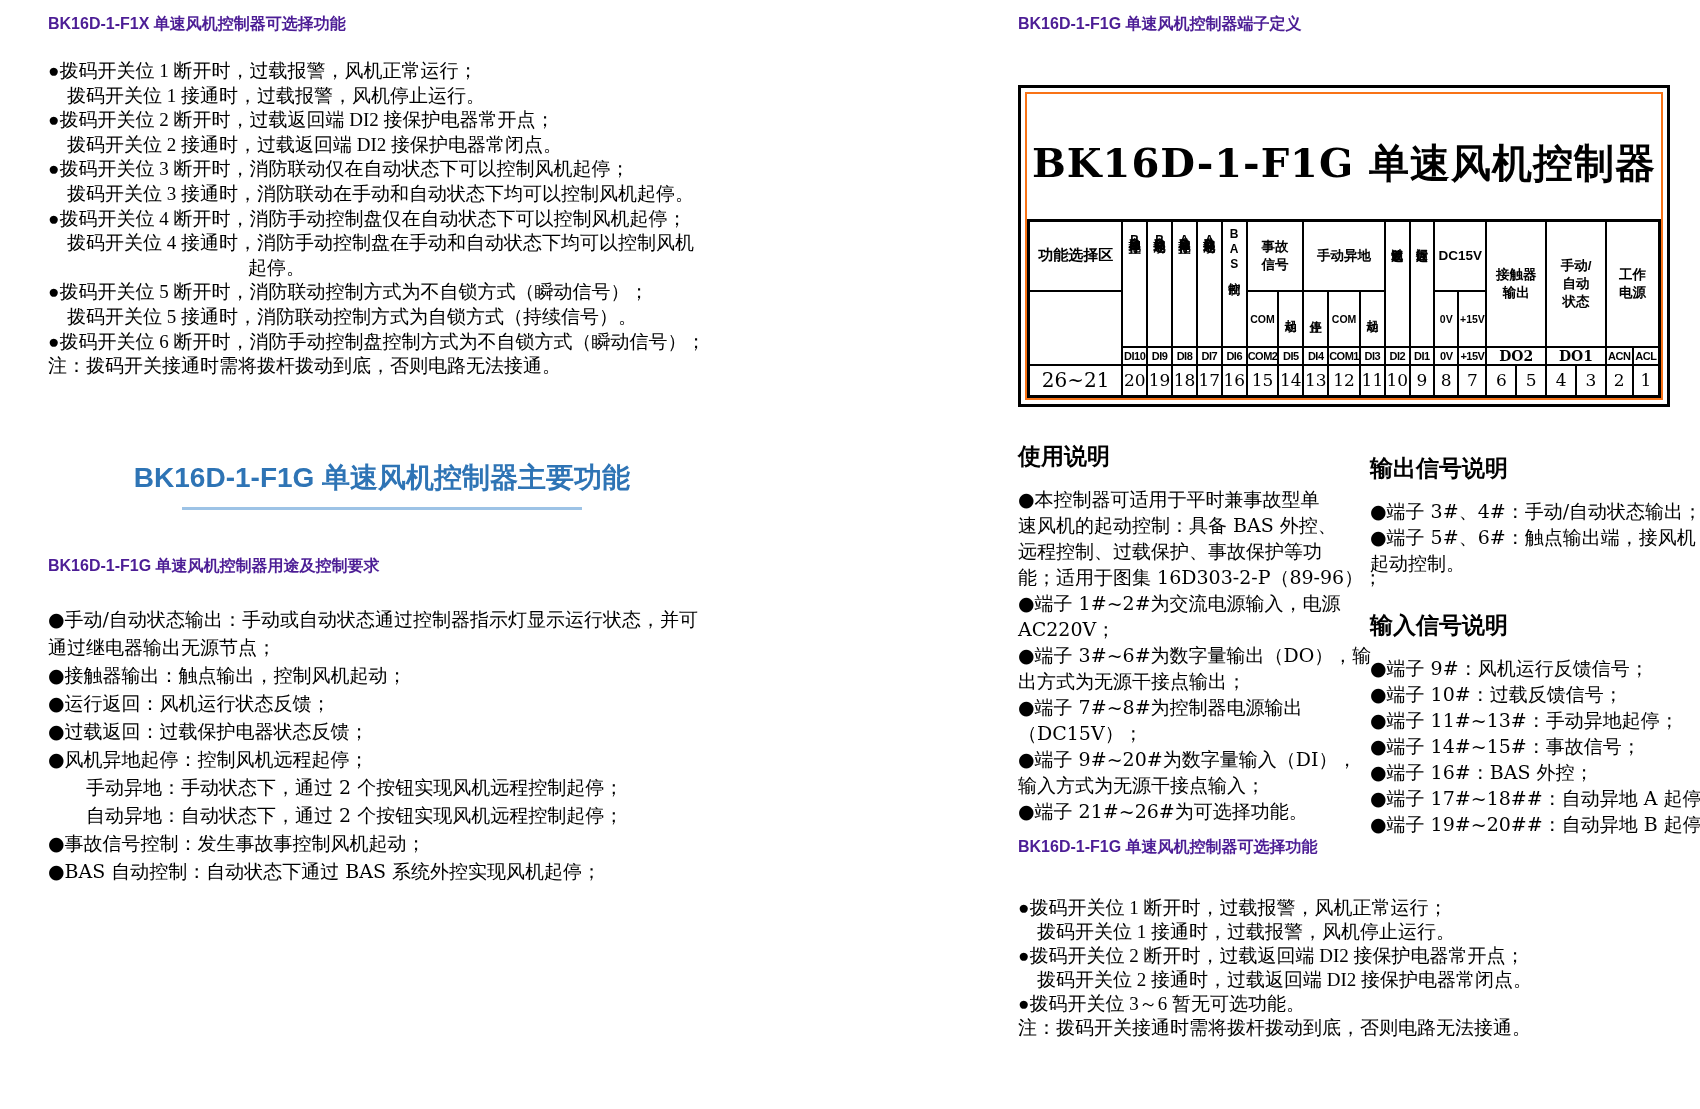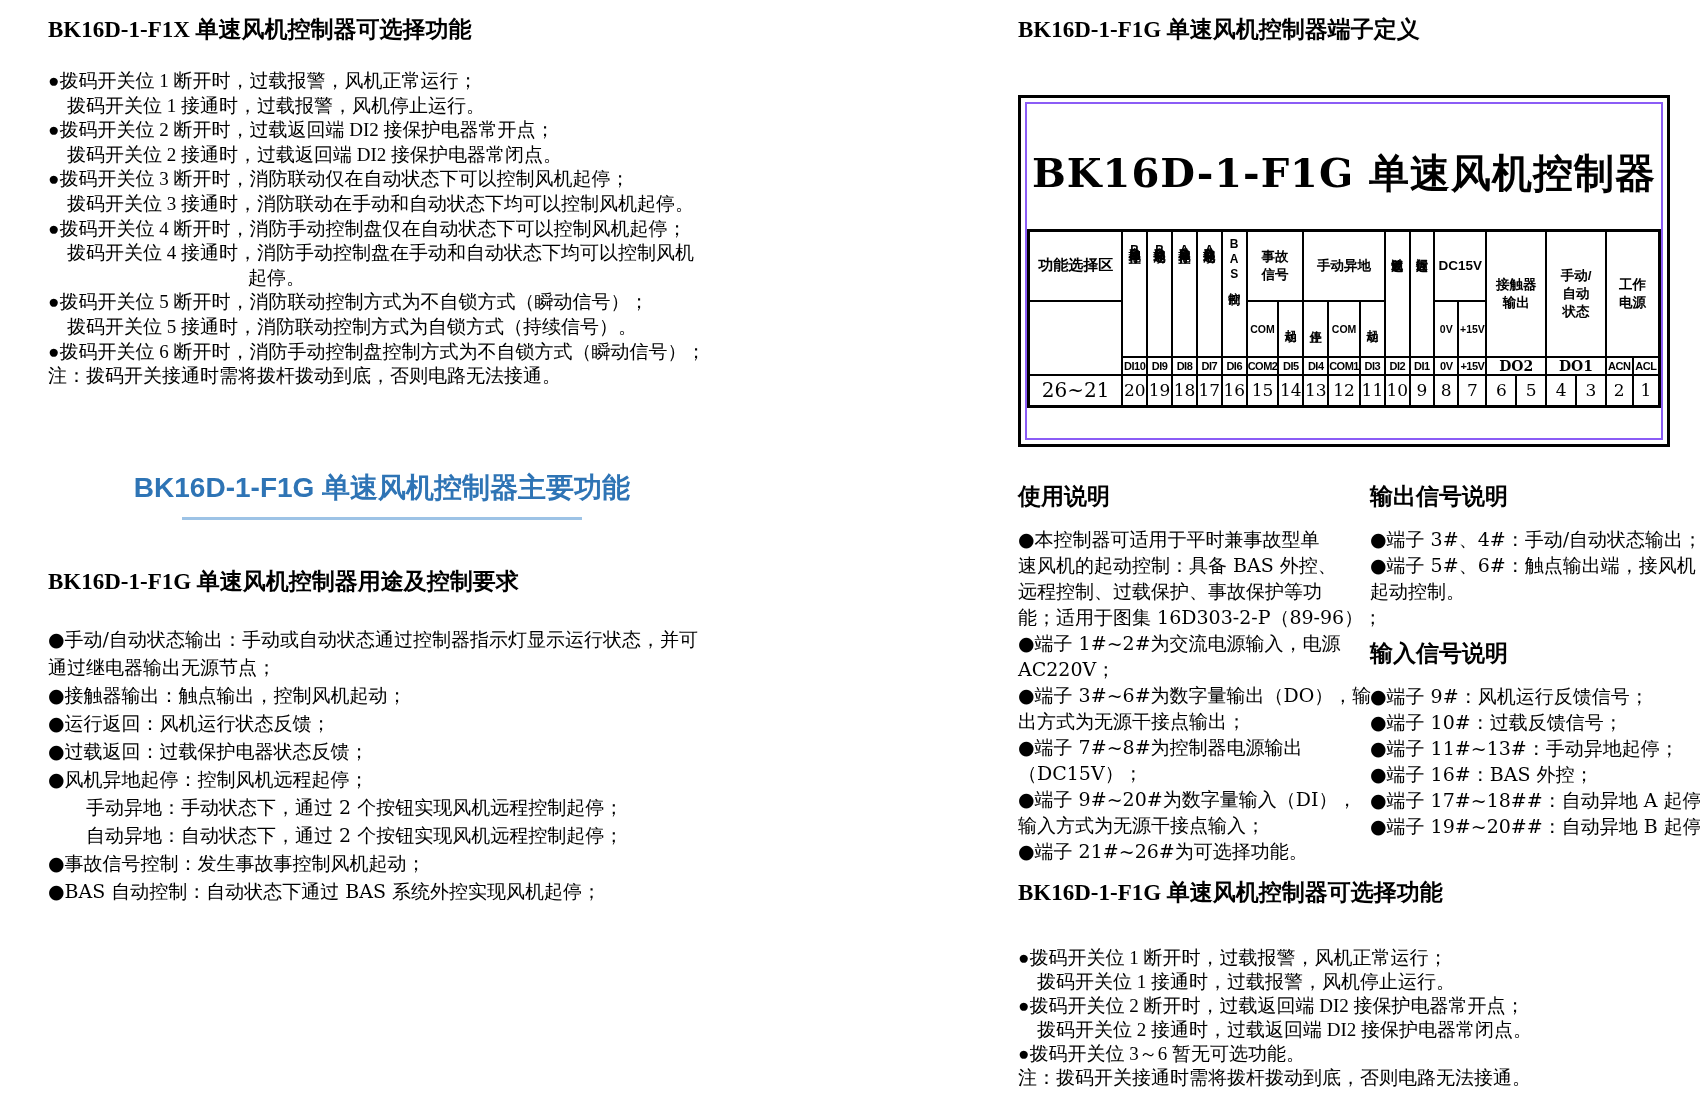--- a/index.html
+++ b/index.html
@@ -1,40 +1,40 @@
 <!DOCTYPE html>
 <html><head>
 <meta charset="utf-8">
 <style>
   html,body{margin:0;padding:0;background:#ffffff;}
   .page{position:relative;width:1700px;height:1109px;background:#ffffff;overflow:hidden;
         font-family:"DejaVu Serif","Liberation Serif",serif;color:#000;}
   
-  .h-dark{font-family:Liberation Serif, serif;font-weight:bold;
-          font-size:23px;color:#000000;white-space:nowrap;}
+  .h-dark{font-family:Liberation Sans, sans-serif;font-weight:bold;
+          font-size:16px;color:#4c1d95;white-space:nowrap;}
   .h-center{font-family:"Liberation Sans","DejaVu Sans",sans-serif;font-weight:bold;
             font-size:28px;color:#2e74b5;text-align:center;margin-top:80px;white-space:nowrap;}
   .underline{height:3px;background:#9dc3e6;width:400px;margin:10px auto 0 auto;}
   .sec-h{font-family:"Liberation Sans","DejaVu Sans",sans-serif;font-weight:bold;
          font-size:23px;color:#000;white-space:nowrap;}
   
   .lcol{position:absolute;left:48px;top:14px;width:668px;}
   .rcol{position:absolute;left:1018px;top:14px;width:672px;}
   
   .tlist{margin-top:24px;}
   .tline{font-size:19px;line-height:24.6px;white-space:nowrap;font-family:Liberation Serif, serif;}
   .i1{padding-left:19px;}
   .i2{padding-left:200px;}
   .flist{margin-top:28px;}
   .fline{font-size:19px;line-height:28px;white-space:nowrap;}
   .f2{padding-left:38px;}
   .h3{margin-top:46px;}
   
   .dbox{margin-top:50px;width:652px;box-sizing:border-box;border:3px solid #000;padding:4px;}
-  .dbox-in{border:2px solid #8b5cf6;padding-bottom:30px;}
+  .dbox-in{border:2px solid #f97316;}
   .dtitle{font-family:"DejaVu Serif","Liberation Serif",serif;font-weight:bold;
           font-size:40px;text-align:center;margin-top:42px;letter-spacing:1px;white-space:nowrap;}
   table.term{border-collapse:collapse;table-layout:fixed;margin:28px auto 0 auto;border:3px solid #000;}
   table.term td{border:2px solid #000;padding:0;overflow:hidden;}
   tr.r1{height:70px;} tr.r2{height:56px;} tr.r3{height:16px;} tr.r4{height:32px;}
   .fn-label{font-family:Liberation Mono, monospace;font-weight:bold;font-size:15px;text-align:center;}
   .fn-empty{}
   .fn-range{font-size:20px;text-align:center;font-family:"DejaVu Serif",serif;}
   .vtd{text-align:center;vertical-align:top;padding-top:5px !important;}
   .v{writing-mode:vertical-rl;text-orientation:upright;display:inline-block;
@@ -45,21 +45,21 @@
           text-align:center;white-space:pre-line;line-height:1.3;vertical-align:middle;}
   .sub-h{font-family:"Liberation Sans",sans-serif;font-weight:bold;font-size:10.5px;
          text-align:center;vertical-align:middle;}
   .di{font-family:"Liberation Sans",sans-serif;font-weight:bold;font-size:11px;
       letter-spacing:-0.5px;text-align:center;vertical-align:middle;}
   .di-wide{font-size:14px;letter-spacing:0;font-family:"DejaVu Serif",serif;}
   .num{font-size:17px;text-align:center;vertical-align:middle;font-family:"DejaVu Serif",serif;}
   
   .rtext{position:relative;margin-top:34px;height:378px;}
   .sub-l{position:absolute;left:0;top:0;width:340px;}
-  .sub-r{position:absolute;left:352px;top:0;width:330px;}
+  .sub-r{position:absolute;left:352px;top:12px;width:330px;}
   .slist{margin-top:14px;}
   .sline{font-size:19px;line-height:26px;white-space:nowrap;}
   .gap-h{margin-top:34px;}
   .r-h2{margin-top:18px;}
   .sel2{margin-top:38px;}
   .sel2 .tline{line-height:24px;}
 </style>
 </head>
 <body>
 
@@ -238,20 +238,21 @@
         <div class="slist">
           <div class="sline">●端子 3#、4#：手动/自动状态输出；</div>
           <div class="sline">●端子 5#、6#：触点输出端，接风机</div>
           <div class="sline">起动控制。</div>
         </div>
         <div class="sec-h gap-h">输入信号说明</div>
         <div class="slist">
           <div class="sline">●端子 9#：风机运行反馈信号；</div>
           <div class="sline">●端子 10#：过载反馈信号；</div>
           <div class="sline">●端子 11#~13#：手动异地起停；</div>
+          <div class="sline">●端子 14#~15#：事故信号；</div>
           <div class="sline">●端子 16#：BAS 外控；</div>
           <div class="sline">●端子 17#~18##：自动异地 A 起停；</div>
           <div class="sline">●端子 19#~20##：自动异地 B 起停。</div>
         </div>
       </div>
     </div>
 
     <div class="h-dark r-h2">BK16D-1-F1G 单速风机控制器可选择功能</div>
 
     <div class="sel2">

